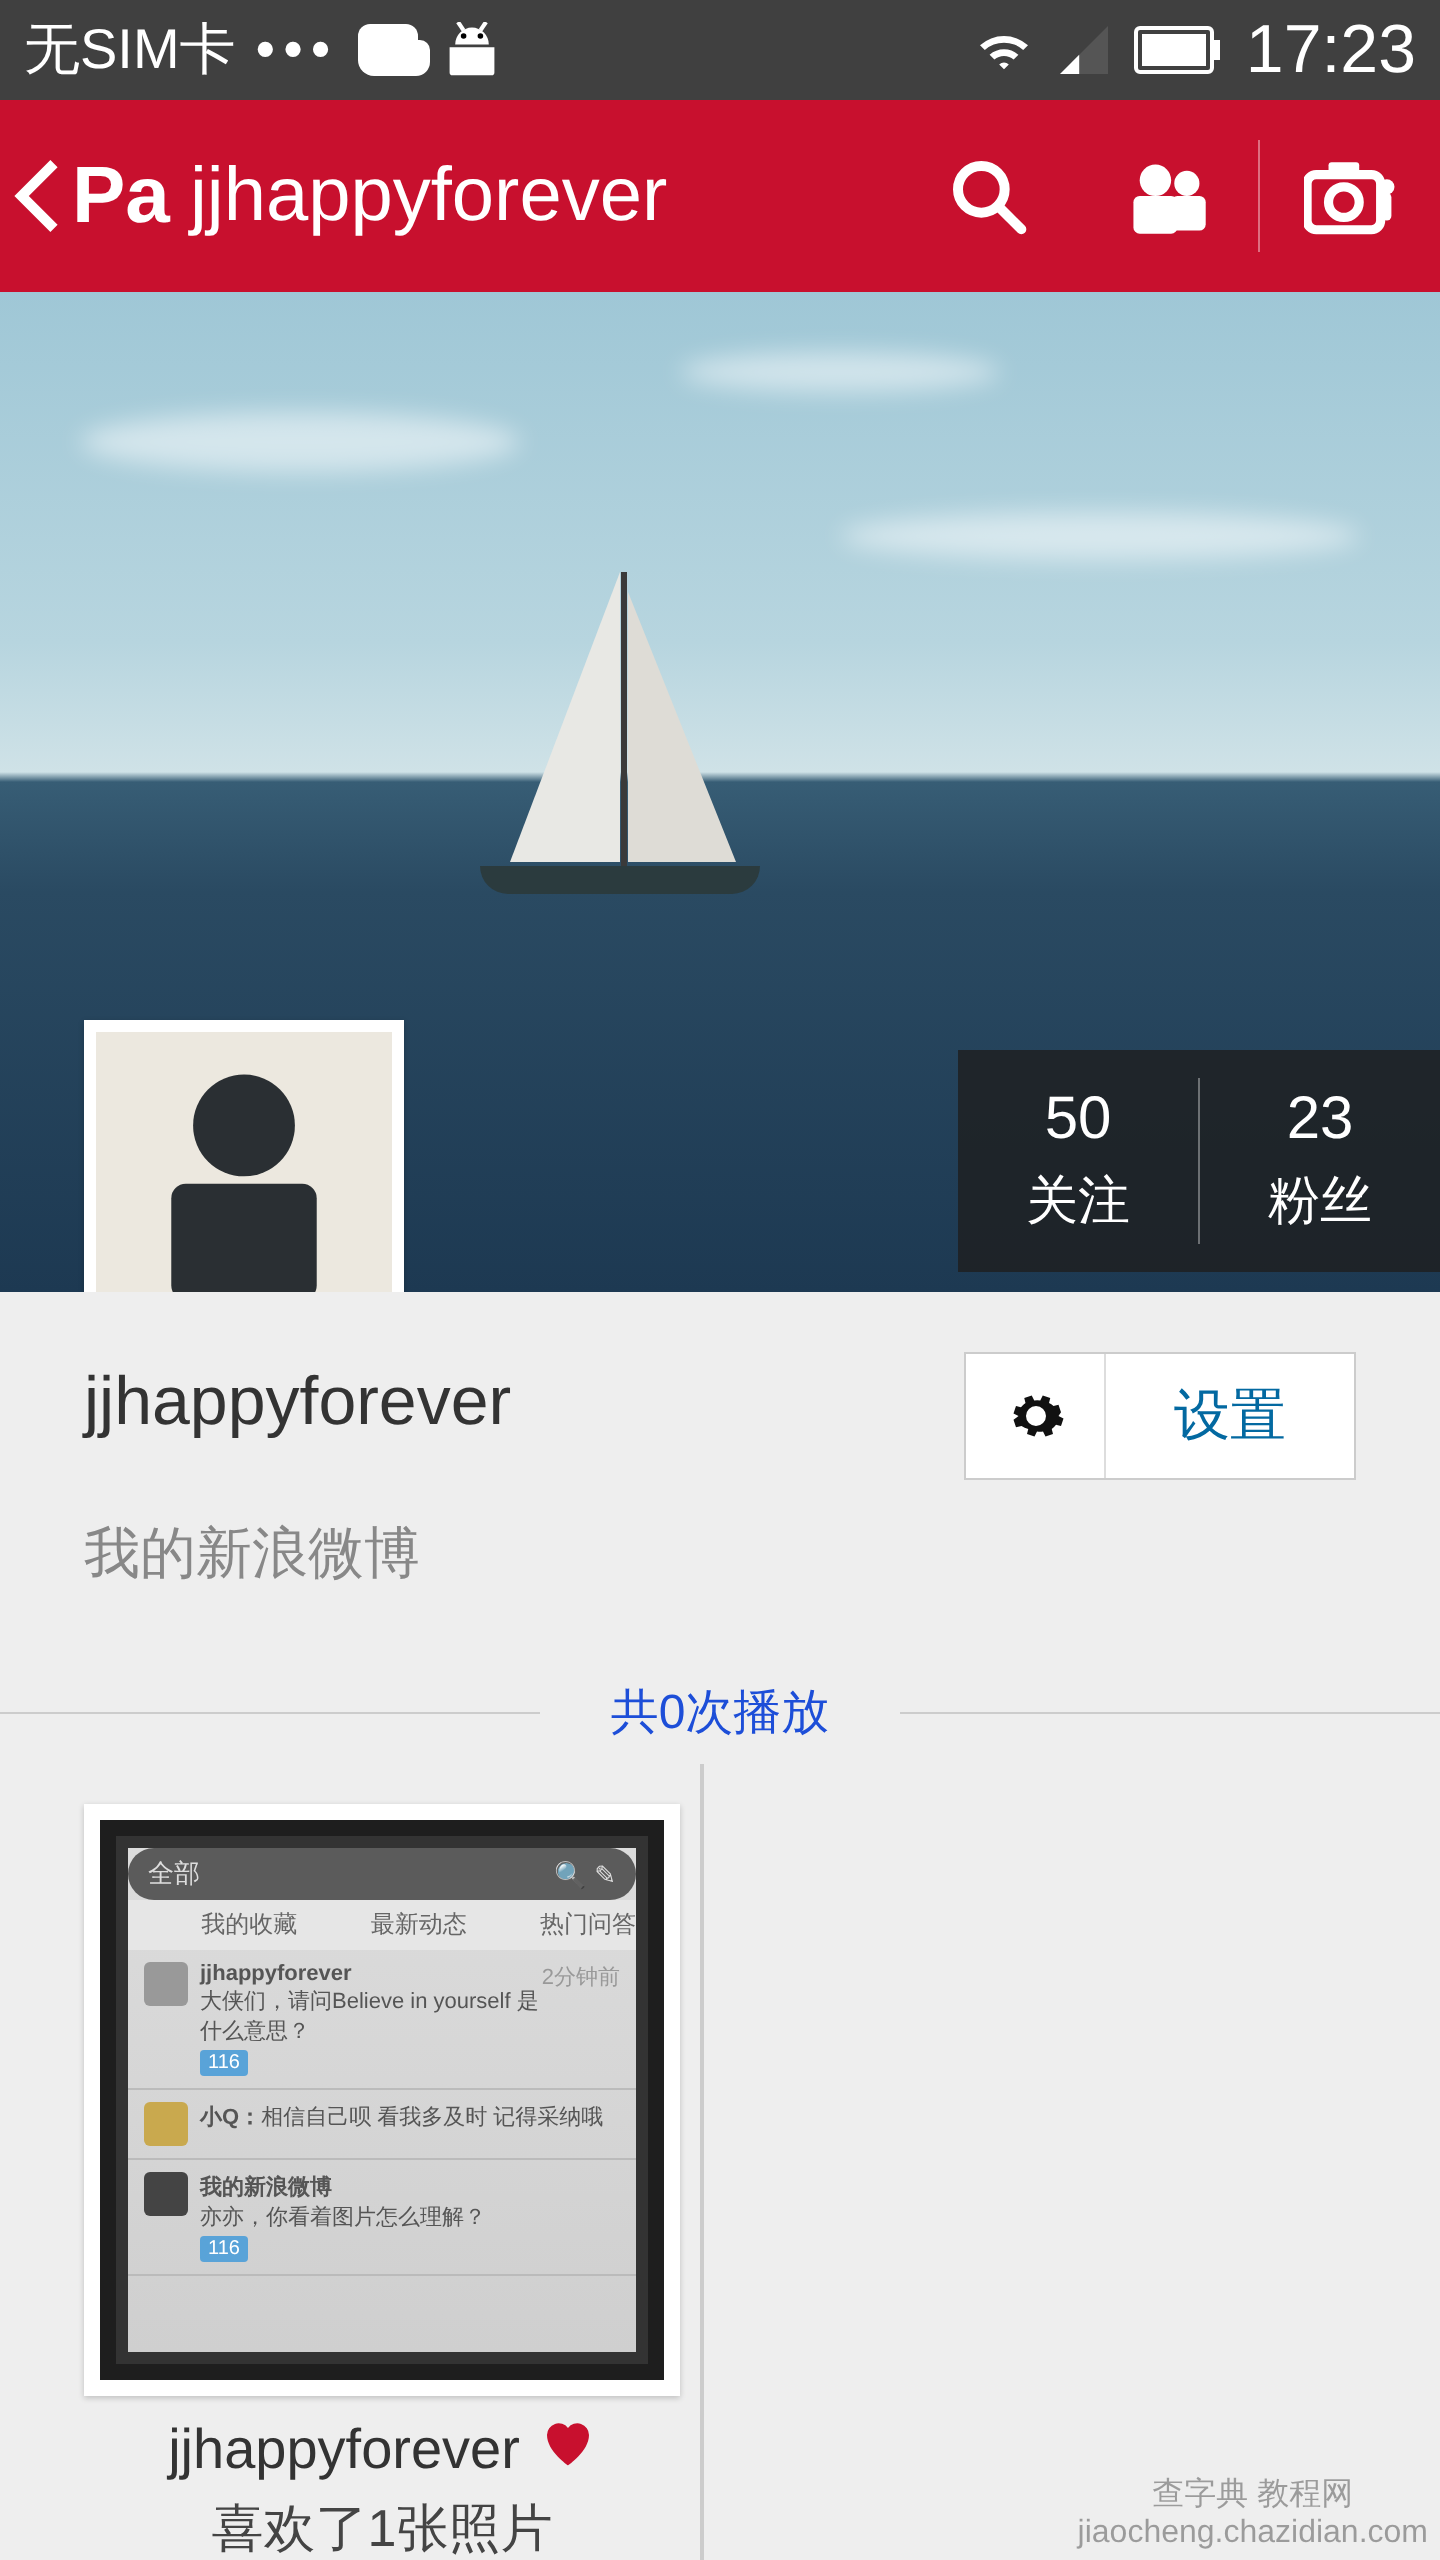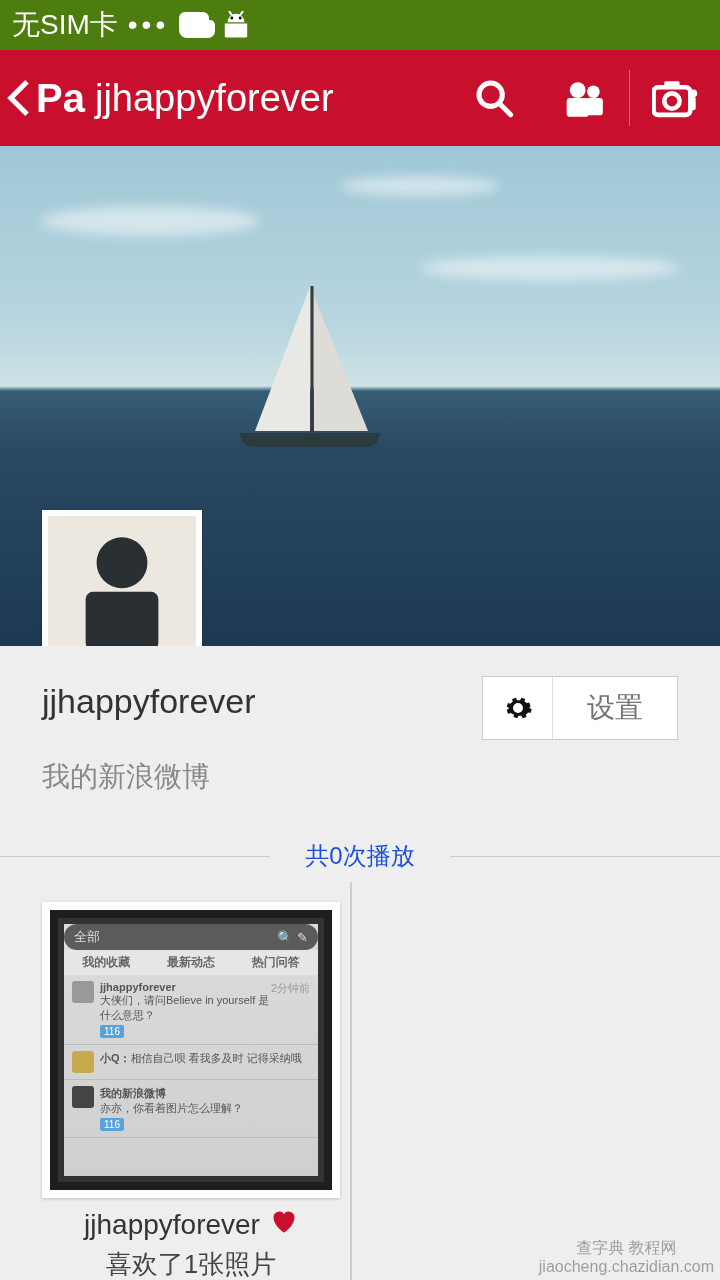--- a/index.html
+++ b/index.html
@@ -1,19 +1,19 @@
 <!DOCTYPE html>
 <html><head>
 <meta charset="utf-8">
 <style>
   * { margin:0; padding:0; box-sizing:border-box; font-family: -apple-system, "Helvetica Neue", Arial, sans-serif; }
   body { width:720px; height:1280px; background:#eeeeee; overflow:hidden; position:relative; }
 
   
-  .status-bar { height:50px; background:#4d7c0f; color:#fff; display:flex; align-items:center; justify-content:space-between; padding:0 12px; font-size:28px; }
+  .status-bar { height:50px; background:#404040; color:#fff; display:flex; align-items:center; justify-content:space-between; padding:0 12px; font-size:28px; }
   .status-left { display:flex; align-items:center; gap:10px; }
   .status-right { display:flex; align-items:center; gap:12px; }
   .dots { letter-spacing:4px; }
   .wechat-ic { width:30px; height:26px; background:#fff; border-radius:6px 6px 8px 8px; position:relative; }
   .wechat-ic::after{content:"";position:absolute;width:20px;height:18px;background:#fff;border-radius:5px 5px 7px 7px;left:16px;top:8px;}
   .android-ic svg { display:block; }
   .wifi svg, .signal svg, .batt svg { display:block; }
   .clock { font-size:34px; font-weight:400; }
 
   
@@ -45,38 +45,38 @@
   .avatar-wrap { position:absolute; left:42px; top:510px; width:160px; height:160px; background:#fff; padding:6px; box-shadow:0 1px 3px rgba(0,0,0,0.2); }
   .avatar { width:100%; height:100%; background:#ece8df; display:flex; align-items:center; justify-content:center; }
 
   
   .below { position:absolute; top:646px; left:0; right:0; bottom:0; background:#eeeeee; }
   .name-row { padding:36px 42px 0 42px; display:flex; justify-content:space-between; align-items:flex-start; }
   .uname { font-size:34px; color:#333; }
   .bio { font-size:28px; color:#888; padding:18px 30px 24px 42px; }
   .settings-btn { display:flex; align-items:center; border:1px solid #ccc; background:#fff; height:64px; margin-top:-6px; }
   .settings-ic { width:70px; display:flex; align-items:center; justify-content:center; border-right:1px solid #ddd; height:100%; }
-  .settings-txt { padding:0 34px; font-size:28px; color:#737373; }
+  .settings-txt { padding:0 34px; font-size:28px; color:#0369a1; }
 
   .divider-label { position:relative; text-align:center; color:#1d4ed8; font-size:24px; margin-top:20px; }
   .divider-label::before,
   .divider-label::after { content:""; position:absolute; top:50%; width:270px; height:1px; background:#ccc; }
   .divider-label::before{ left:0; }
   .divider-label::after{ right:0; }
 
   
   .timeline { position:relative; padding:30px 42px 0 42px; height:430px; }
   .vline { position:absolute; left:350px; top:10px; bottom:0; width:2px; background:#ccc; }
   .post { display:flex; }
   .thumb { width:298px; height:296px; background:#fff; padding:8px; box-shadow:0 1px 3px rgba(0,0,0,0.2); }
   .thumb-inner { width:100%; height:100%; background:#333; position:relative; padding:14px; }
   .inner-screen { position:absolute; inset:14px; background:linear-gradient(#dcdcdc,#cfcfcf); display:flex; flex-direction:column; font-size:12px; color:#555; }
   .inner-top{background:#5b5b5b;color:#ddd;height:26px;display:flex;align-items:center;justify-content:space-between;padding:0 10px;font-size:13px;border-radius:13px;}
   .inner-tabs{display:flex;font-size:12px;color:#666;background:#e6e6e6;}
-  .inner-tabs span{flex:1;text-align:center;padding:4px 0;font-weight:bold;}
+  .inner-tabs span{flex:1;text-align:right;padding:4px 0;}
   .inner-row{display:flex;gap:6px;padding:6px 8px;border-bottom:1px solid #bbb;font-size:11px;}
   .inner-av{width:22px;height:22px;background:#999;border-radius:3px;flex-shrink:0;}
   .tag{display:inline-block;background:#59a3d8;color:#fff;font-size:10px;padding:1px 4px;border-radius:2px;margin-top:2px;}
   .torn { position:absolute; inset:0; box-shadow: inset 0 0 0 8px #1e1e1e; pointer-events:none; }
 
   .post-meta { text-align:center; width:298px; margin-top:10px; }
   .meta-line1 { display:flex; align-items:center; justify-content:center; gap:10px; font-size:28px; color:#333; }
   .meta-line2 { font-size:26px; color:#444; margin-top:6px; }
   .meta-line3 { font-size:22px; color:#999; margin-top:6px; }
 
@@ -93,20 +93,41 @@
     <span class="android-ic">
       <svg width="34" height="28" viewBox="0 0 24 20">
           <path fill="#fff" d="M6 8a6 6 0 0112 0v0H6zM4 9h16v9a1 1 0 01-1 1H5a1 1 0 01-1-1V9z"></path>
           <circle cx="9" cy="5" r="1" fill="#000"></circle>
           <circle cx="15" cy="5" r="1" fill="#000"></circle>
           <line x1="7" y1="0" x2="9" y2="3" stroke="#fff" stroke-width="1.5"></line>
           <line x1="17" y1="0" x2="15" y2="3" stroke="#fff" stroke-width="1.5"></line>
         </svg>
     </span>
   </div>
+  <div class="status-right">
+    <span class="wifi">
+      <svg width="30" height="24" viewBox="0 0 24 20">
+          <path fill="#fff" d="M12 18l-2-2a3 3 0 014 0zM6 12a9 9 0 0112 0l-2 2a6 6 0 00-8 0zM2 8a15 15 0 0120 0l-2 2a12 12 0 00-16 0z"></path>
+        </svg>
+    </span>
+    <span class="signal">
+      <svg width="26" height="24" viewBox="0 0 20 20">
+          <path fill="#555" d="M0 20L20 0v20z"></path>
+          <path fill="#fff" d="M0 20L8 12v8z"></path>
+        </svg>
+    </span>
+    <span class="batt">
+      <svg width="44" height="24" viewBox="0 0 44 24">
+          <rect x="1" y="1" width="38" height="22" rx="2" fill="none" stroke="#fff" stroke-width="2"></rect>
+          <rect x="4" y="4" width="32" height="16" fill="#fff"></rect>
+          <rect x="40" y="7" width="3" height="10" fill="#fff"></rect>
+        </svg>
+    </span>
+    <span class="clock">17:23</span>
+  </div>
 </div>
 
 <div class="app-bar">
   <div class="back">
     <svg width="22" height="36" viewBox="0 0 12 20">
         <path fill="#fff" d="M10 0L0 10l10 10 2-2-8-8 8-8z"></path>
       </svg>
   </div>
   <div class="logo">Pa</div>
   <div class="title">jjhappyforever</div>
@@ -141,20 +162,30 @@
   <div class="sky"></div>
   <div class="cloud c1"></div>
     <div class="cloud c2"></div>
     <div class="cloud c3"></div>
   <svg class="sail" width="130" height="160" viewBox="0 0 130 160">
     <polygon points="60,0 60,145 5,145" fill="#e8e8e4"></polygon>
     <polygon points="64,10 64,145 118,145" fill="#dedcd6"></polygon>
     <line x1="62" y1="0" x2="62" y2="150" stroke="#3a3a3a" stroke-width="3"></line>
   </svg>
   <div class="hull"></div>
+  <div class="stats-overlay">
+    <div class="stat">
+      <div class="stat-num">50</div>
+      <div class="stat-lbl">关注</div>
+    </div>
+    <div class="stat">
+      <div class="stat-num">23</div>
+      <div class="stat-lbl">粉丝</div>
+    </div>
+  </div>
 </div>
 
 <div class="avatar-wrap">
   <div class="avatar">
     <svg width="110" height="120" viewBox="0 0 60 66">
         <circle cx="30" cy="18" r="14" fill="#2a2f33"></circle>
         <rect x="10" y="34" width="40" height="32" rx="4" fill="#2a2f33"></rect>
       </svg>
   </div>
 </div>

